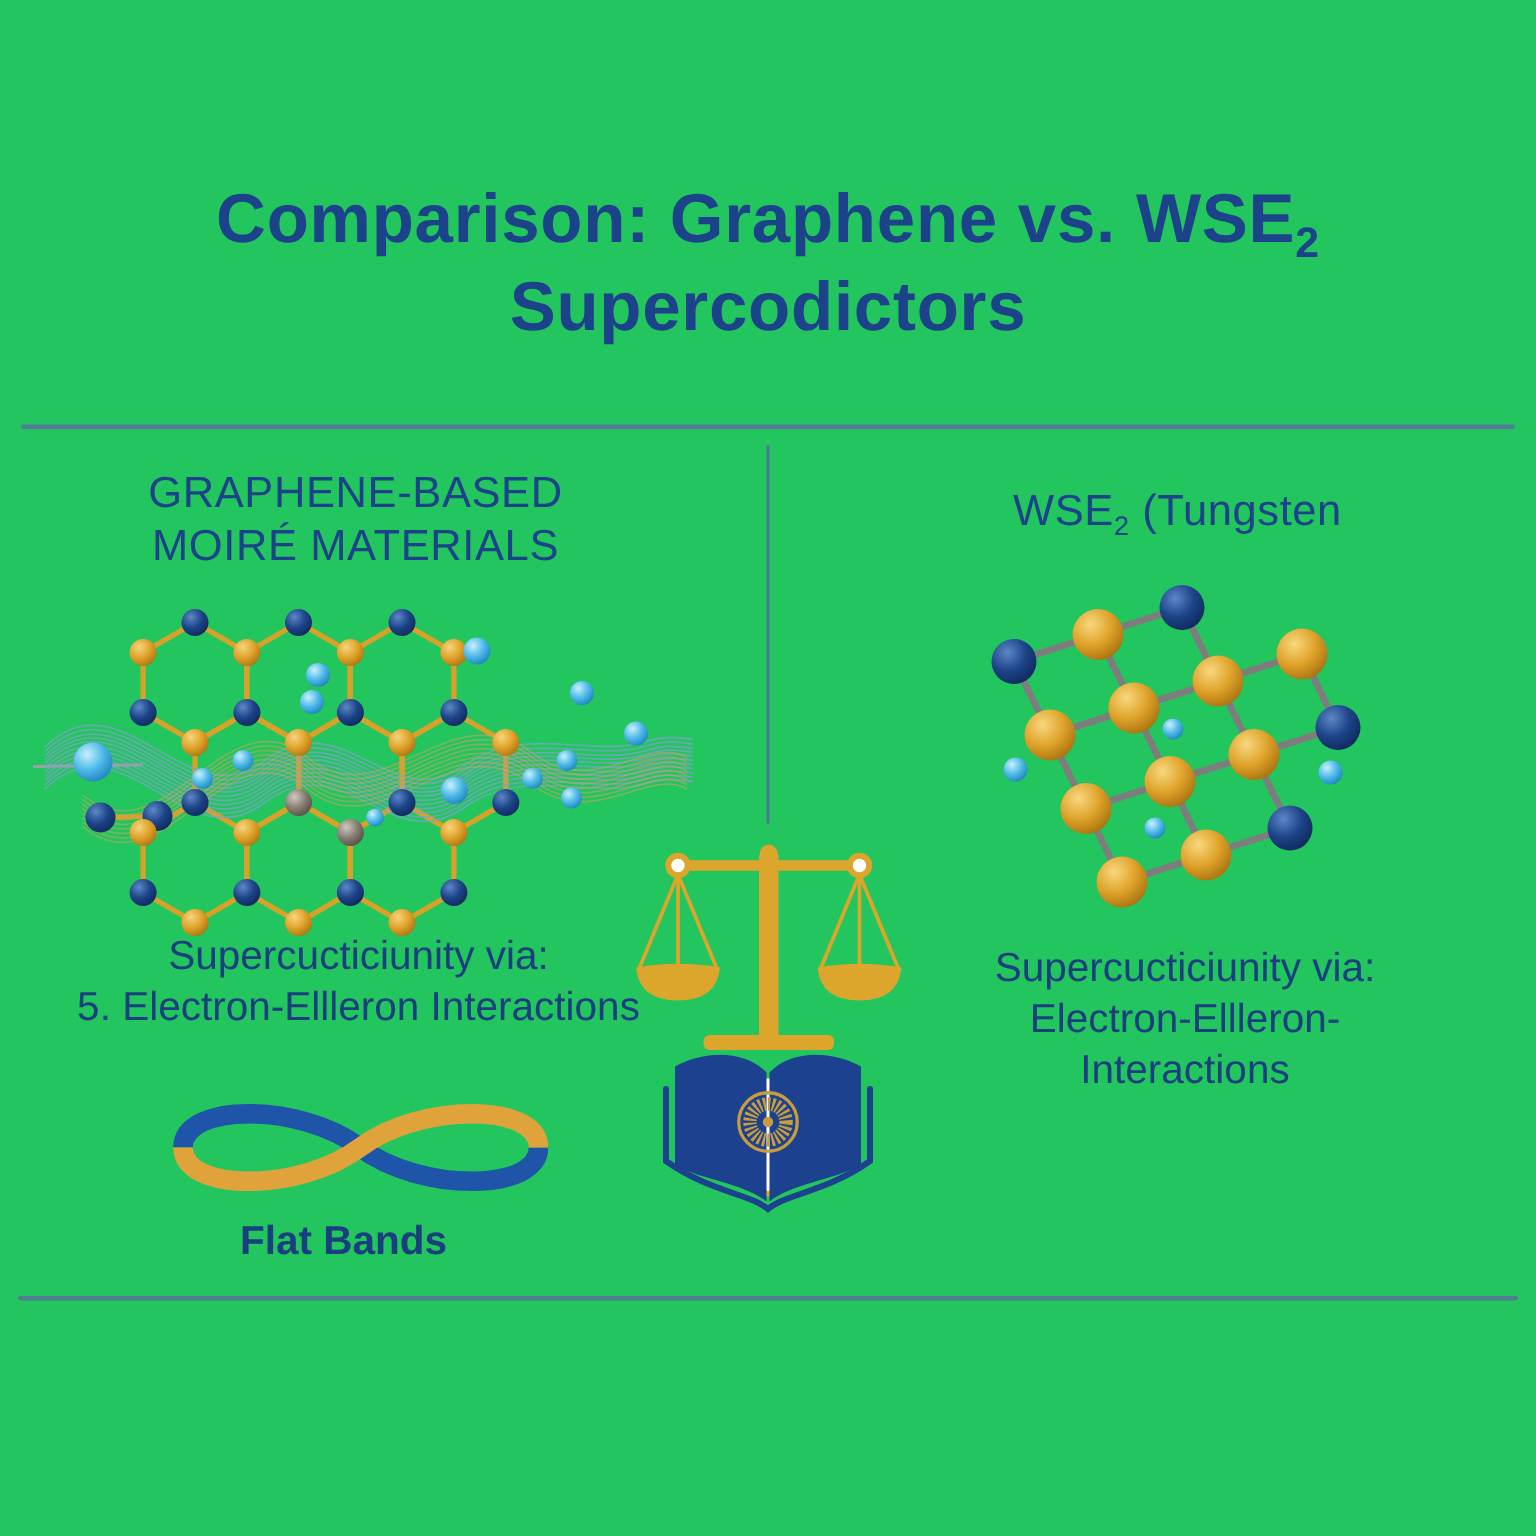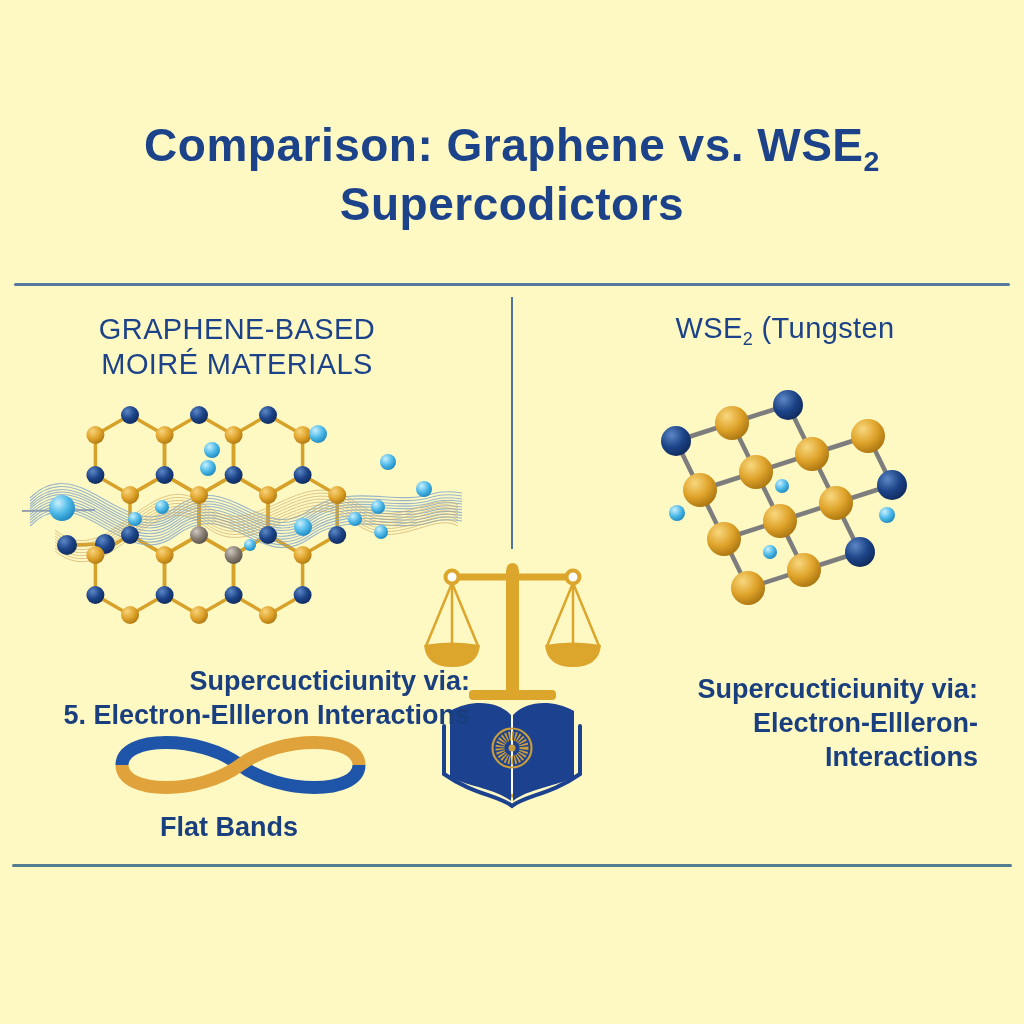--- a/index.html
+++ b/index.html
@@ -1,35 +1,35 @@
 <!DOCTYPE html>
 <html><head>
 <meta charset="utf-8">
 <style>
   html,body{margin:0;padding:0;background:#fff;}
   #canvas{
-    position:relative;width:1024px;height:1024px;background:#fef9c3;overflow:hidden;
+    position:relative;width:1024px;height:1024px;background:#22c55e;overflow:hidden;
     font-family:"Liberation Sans","DejaVu Sans",sans-serif;color:#1C4289;
   }
   .abs{position:absolute;}
   
   #title{top:116px;left:0;width:1024px;text-align:center;font-size:46px;font-weight:bold;
          line-height:1.28;color:#1C4289;letter-spacing:0.5px;}
   #title sub, .colhead sub{font-size:0.62em;line-height:0;}
   
   .hrule{height:3px;background:#55799F;border-radius:2px;}
   #rule-top{top:283px;left:14px;width:996px;}
   #rule-bottom{top:864px;left:12px;width:1000px;background:#527C90;}
   #vrule{top:297px;left:511px;width:2px;height:252px;background:#4F7698;}
   
   .colhead{font-size:29px;font-weight:normal;text-align:center;line-height:1.22;color:#1C4289;letter-spacing:0.4px;}
   #head-left{top:312px;left:28px;width:418px;}
-  #head-right{top:311px;left:592px;width:386px;}
-  
-  .mech{font-size:27px;font-weight:bold;text-align:right;line-height:1.26;color:#1A3F7E;margin-top:44px;}
+  #head-right{top:324px;left:592px;width:386px;}
+  
+  .mech{font-size:27px;font-weight:normal;text-align:center;line-height:1.26;color:#1A3F7E;}
   #mech-left{top:620px;left:8px;width:462px;}
   #mech-right{top:628px;left:602px;width:376px;}
   #caption-left{top:812px;left:28px;width:402px;font-size:27px;font-weight:bold;text-align:center;color:#1A3F7E;}
   svg{display:block;}
 </style>
 </head>
 <body>
 
 <div id="canvas">
 

